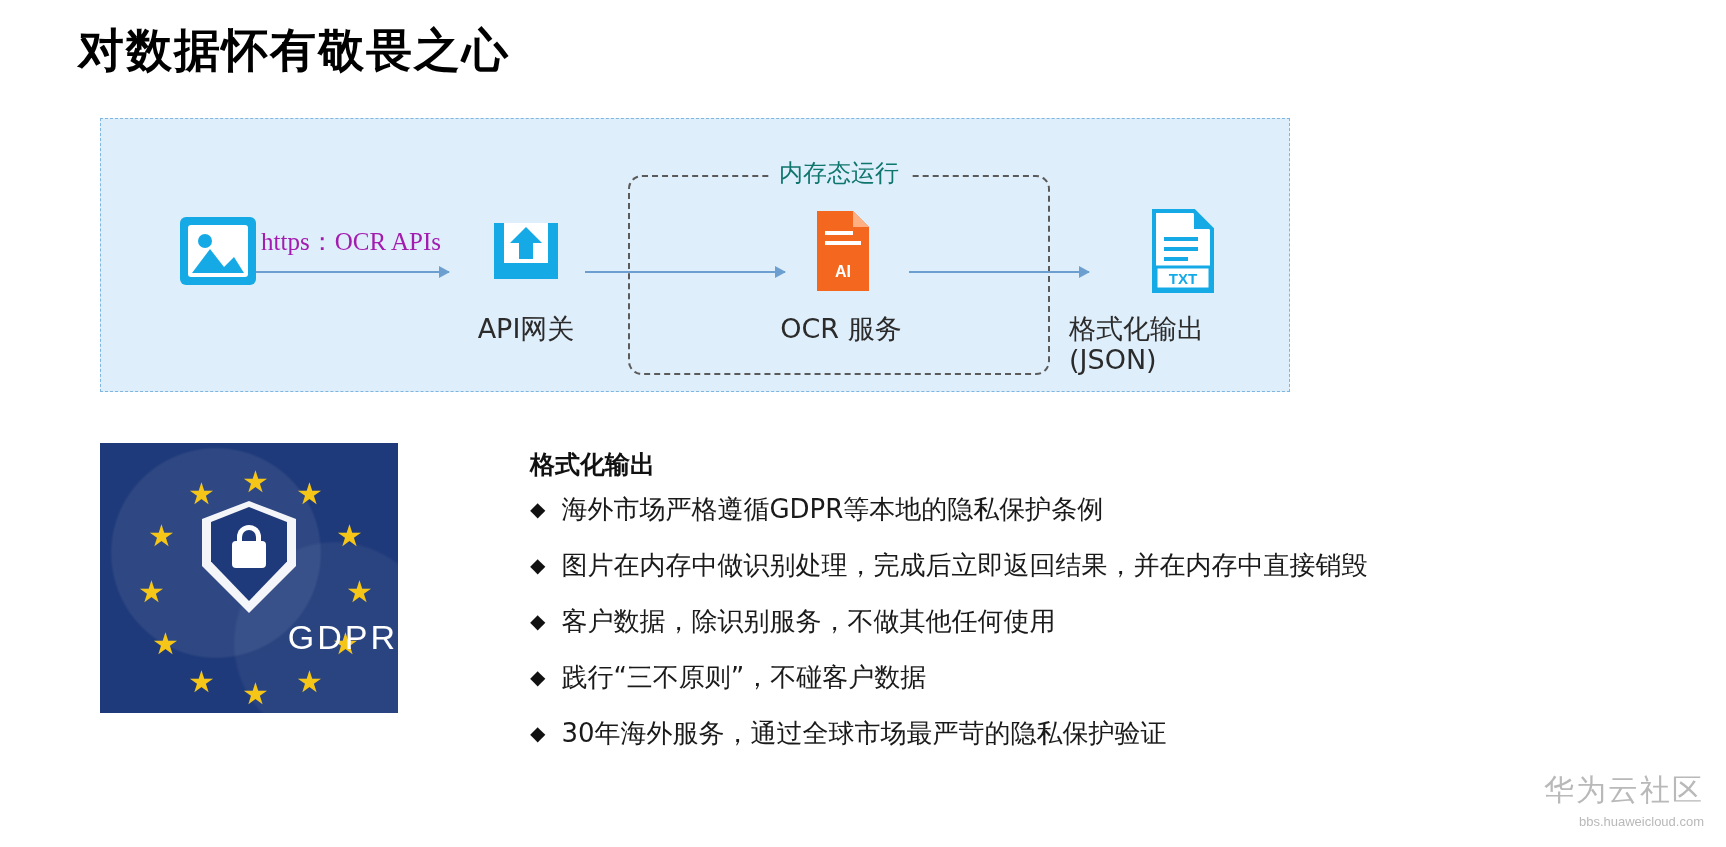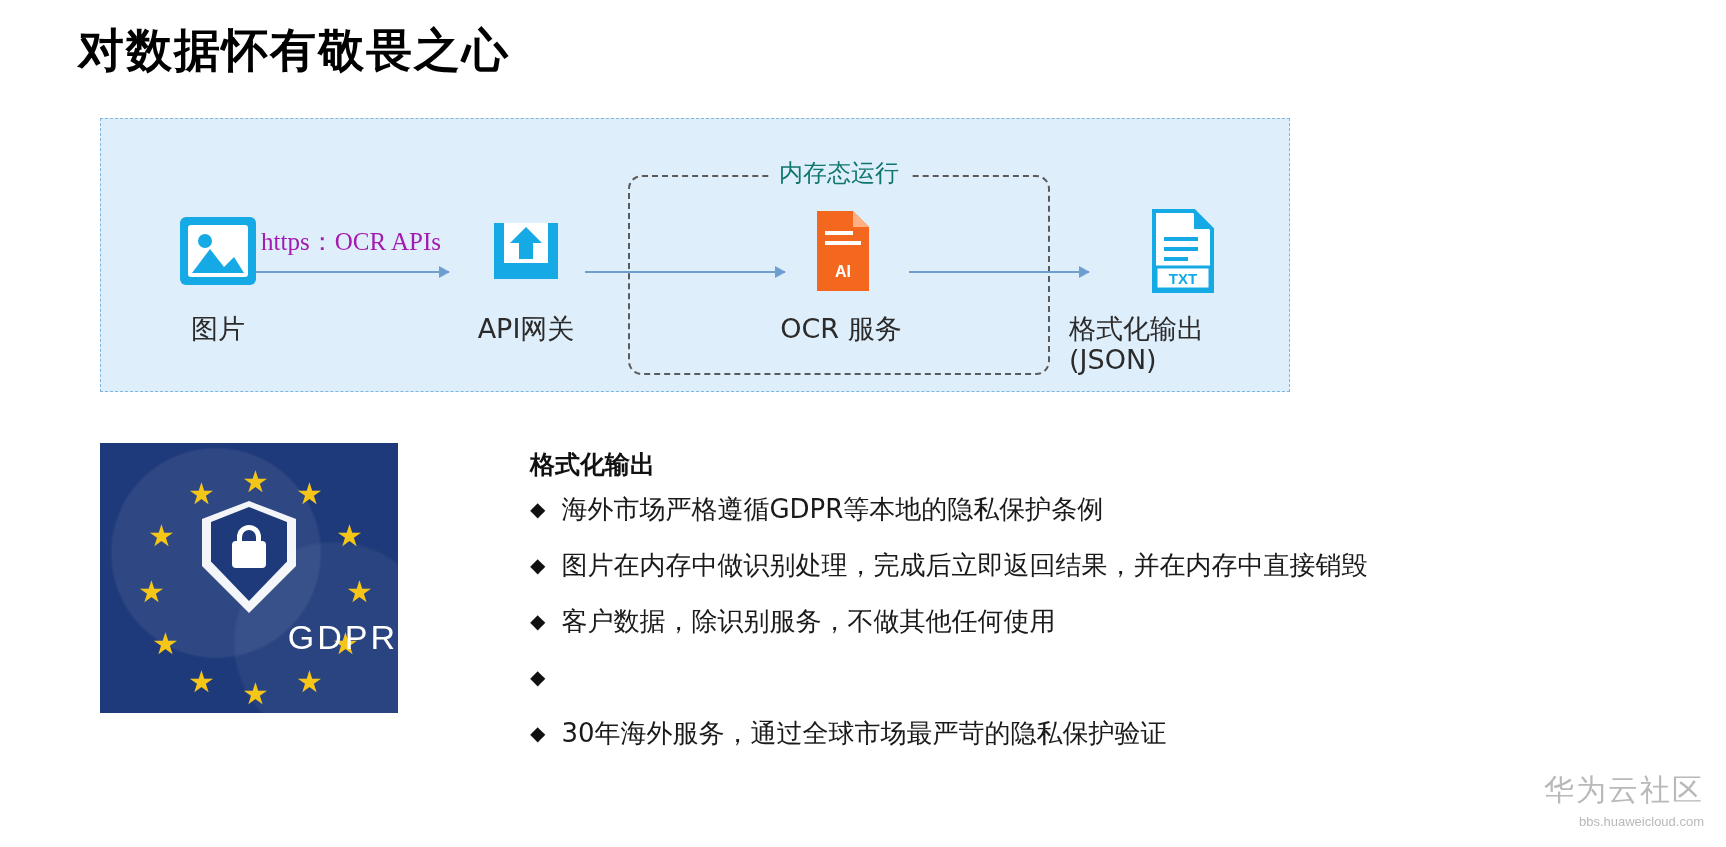--- a/index.html
+++ b/index.html
@@ -265,21 +265,20 @@
 
   <div class="node node-image">
     <div class="node-icon">
       <svg width="88" height="88" viewBox="0 0 88 88">
         <rect x="6" y="10" width="76" height="68" rx="6" fill="#15aae6"></rect>
         <rect x="14" y="18" width="60" height="52" rx="3" fill="#ffffff"></rect>
         <circle cx="31" cy="34" r="7" fill="#15aae6"></circle>
         <polygon points="18,66 36,42 50,60 60,50 70,66" fill="#15aae6"></polygon>
       </svg>
     </div>
-    <div class="node-label">图片</div>
   </div>
 
   <div class="node node-gateway">
     <div class="node-icon">
       <svg width="88" height="88" viewBox="0 0 88 88">
         <path d="M12 16 h64 v56 h-64 z" fill="#15aae6"></path>
         <path d="M22 16 h44 v40 h-44 z" fill="#ffffff"></path>
         <path d="M44 20 l16 16 h-9 v16 h-14 v-16 h-9 z" fill="#15aae6"></path>
         <path d="M12 58 h64 v14 h-64 z" fill="#15aae6"></path>
       </svg>
@@ -352,20 +351,21 @@
   <div class="bullet-row">
     <span class="bullet-mark">◆</span>
     <span class="bullet-text">图片在内存中做识别处理，完成后立即返回结果，并在内存中直接销毁</span>
   </div>
   <div class="bullet-row">
     <span class="bullet-mark">◆</span>
     <span class="bullet-text">客户数据，除识别服务，不做其他任何使用</span>
   </div>
   <div class="bullet-row">
     <span class="bullet-mark">◆</span>
+    <span class="bullet-text">践行“三不原则”，不碰客户数据</span>
   </div>
   <div class="bullet-row">
     <span class="bullet-mark">◆</span>
     <span class="bullet-text">30年海外服务，通过全球市场最严苛的隐私保护验证</span>
   </div>
 </div>
 
 <div class="watermark">
   <div class="wm-main">华为云社区</div>
   <div class="wm-sub">bbs.huaweicloud.com</div>

